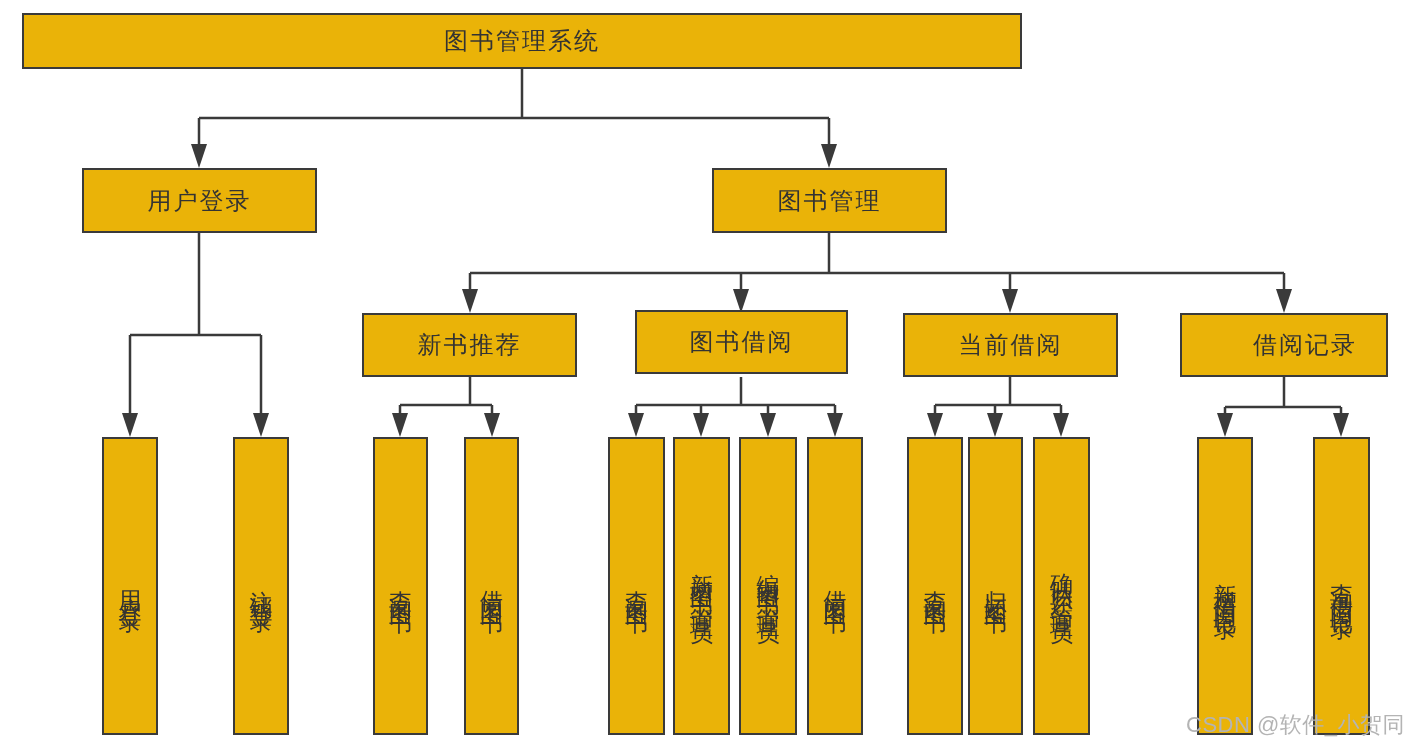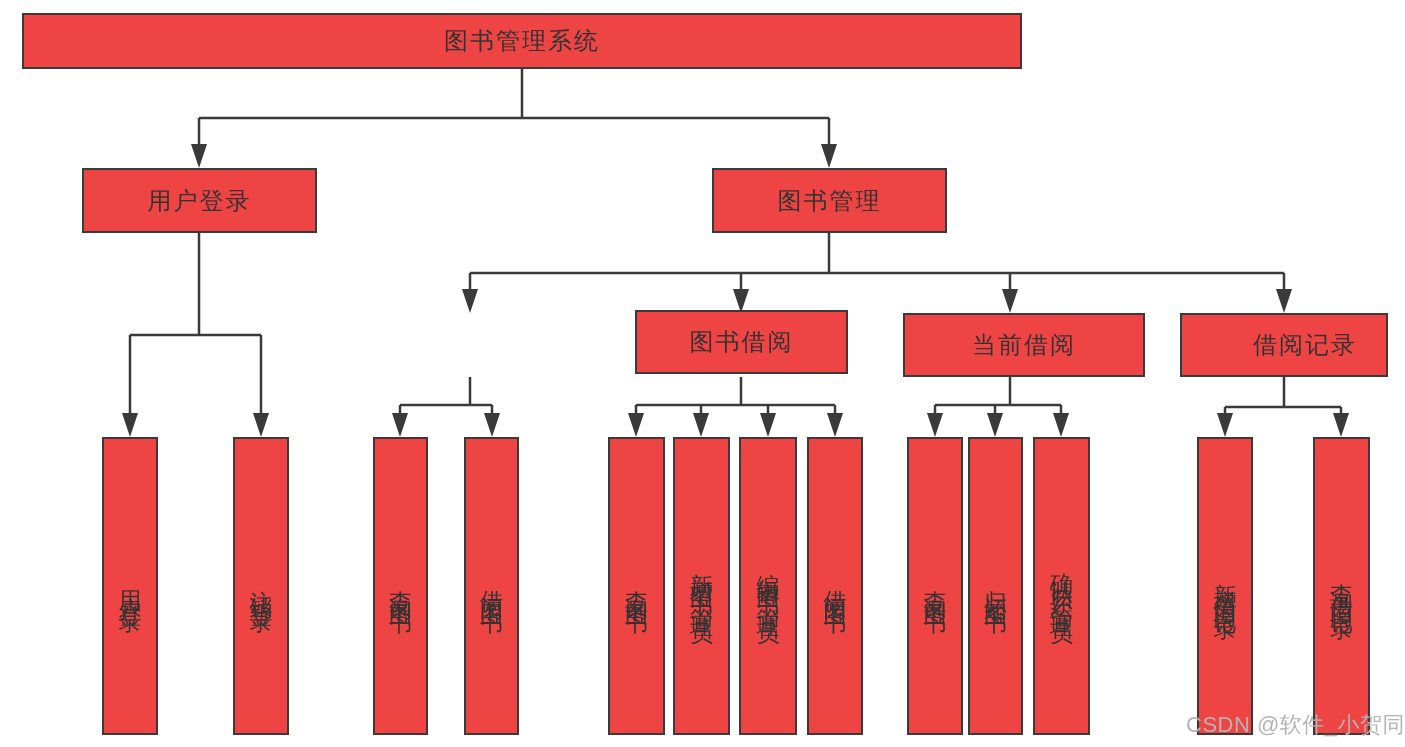--- a/index.html
+++ b/index.html
@@ -19,21 +19,21 @@
     position: absolute;
     left: 0;
     top: 0;
     width: 1405px;
     height: 747px;
   }
   .node {
     position: absolute;
     box-sizing: border-box;
     border: 2.5px solid #3a3a3a;
-    background: #ef4444;
+    background: #eab308;
     color: #333333;
     display: flex;
     align-items: center;
     justify-content: center;
   }
   .node.h {
     font-size: 24px;
     letter-spacing: 2px;
     white-space: nowrap;
   }
@@ -47,21 +47,21 @@
   }
   .node.h .label {
     display: block;
   }
   
   #n-root { left: 22px;  top: 13px;  width: 1000px; height: 56px; }
   #n-ul   { left: 82px;  top: 168px; width: 235px;  height: 65px; }
   #n-bm   { left: 712px; top: 168px; width: 235px;  height: 65px; justify-content: center; }
   #n-nbr  { left: 362px; top: 313px; width: 215px;  height: 64px; }
   #n-bb   { left: 635px; top: 310px; width: 213px;  height: 64px; }
-  #n-cb   { left: 903px; top: 313px; width: 242px;  height: 64px; text-align: right; }
+  #n-cb   { left: 903px; top: 313px; width: 215px;  height: 64px; text-align: right; }
   #n-br   { left: 1180px;top: 313px; width: 208px;  height: 64px; padding-left: 42px; }
   #n-ul1  { left: 102px; top: 437px; width: 56px;   height: 298px; }
   #n-ul2  { left: 233px; top: 437px; width: 56px;   height: 298px; }
   #n-nbr1 { left: 373px; top: 437px; width: 55px;   height: 298px; }
   #n-nbr2 { left: 464px; top: 437px; width: 55px;   height: 298px; }
   #n-bb1  { left: 608px; top: 437px; width: 57px;   height: 298px; }
   #n-bb2  { left: 673px; top: 437px; width: 57px;   height: 298px; }
   #n-bb3  { left: 739px; top: 437px; width: 58px;   height: 298px; }
   #n-bb4  { left: 807px; top: 437px; width: 56px;   height: 298px; }
   #n-cb1  { left: 907px; top: 437px; width: 56px;   height: 298px; }
@@ -133,20 +133,23 @@
     <span class="label">图书管理系统</span>
   </div>
 
   <div class="node h" id="n-ul">
     <span class="label">用户登录</span>
   </div>
   <div class="node h" id="n-bm">
     <span class="label">图书管理</span>
   </div>
 
+  <div class="node h" id="n-nbr">
+    <span class="label">新书推荐</span>
+  </div>
   <div class="node h" id="n-bb">
     <span class="label">图书借阅</span>
   </div>
   <div class="node h" id="n-cb">
     <span class="label">当前借阅</span>
   </div>
   <div class="node h" id="n-br">
     <span class="label">借阅记录</span>
   </div>
 

